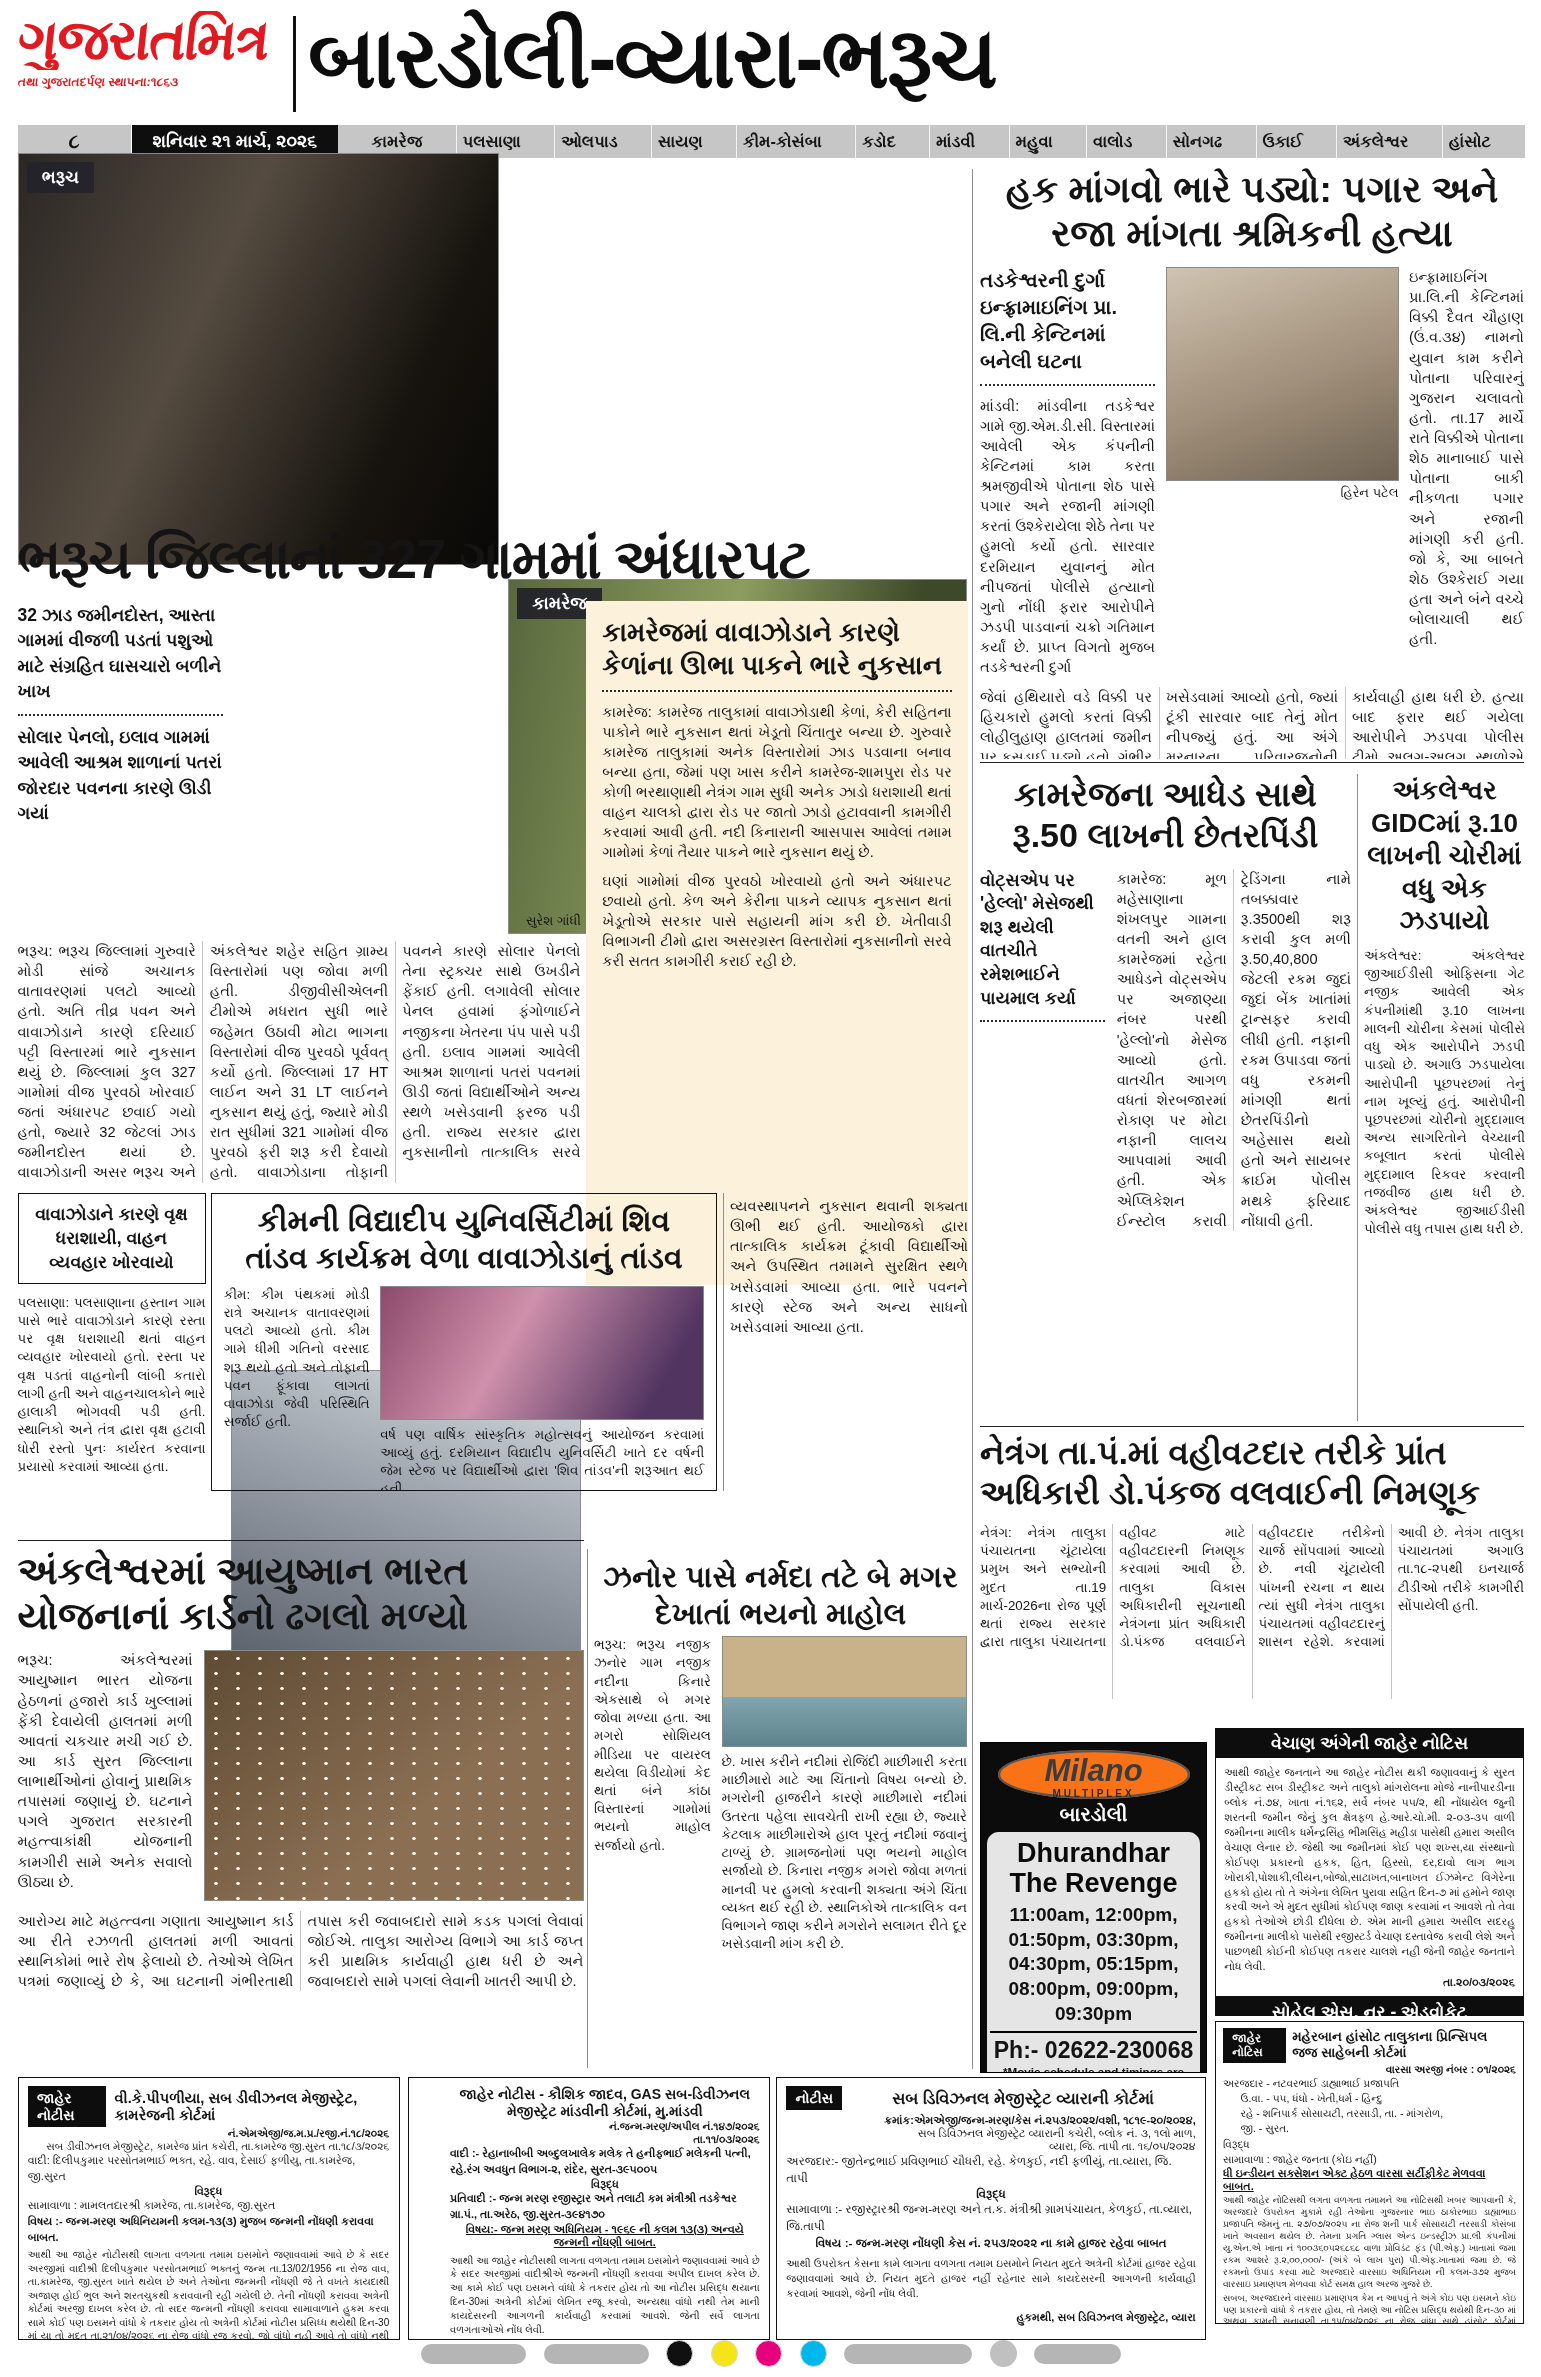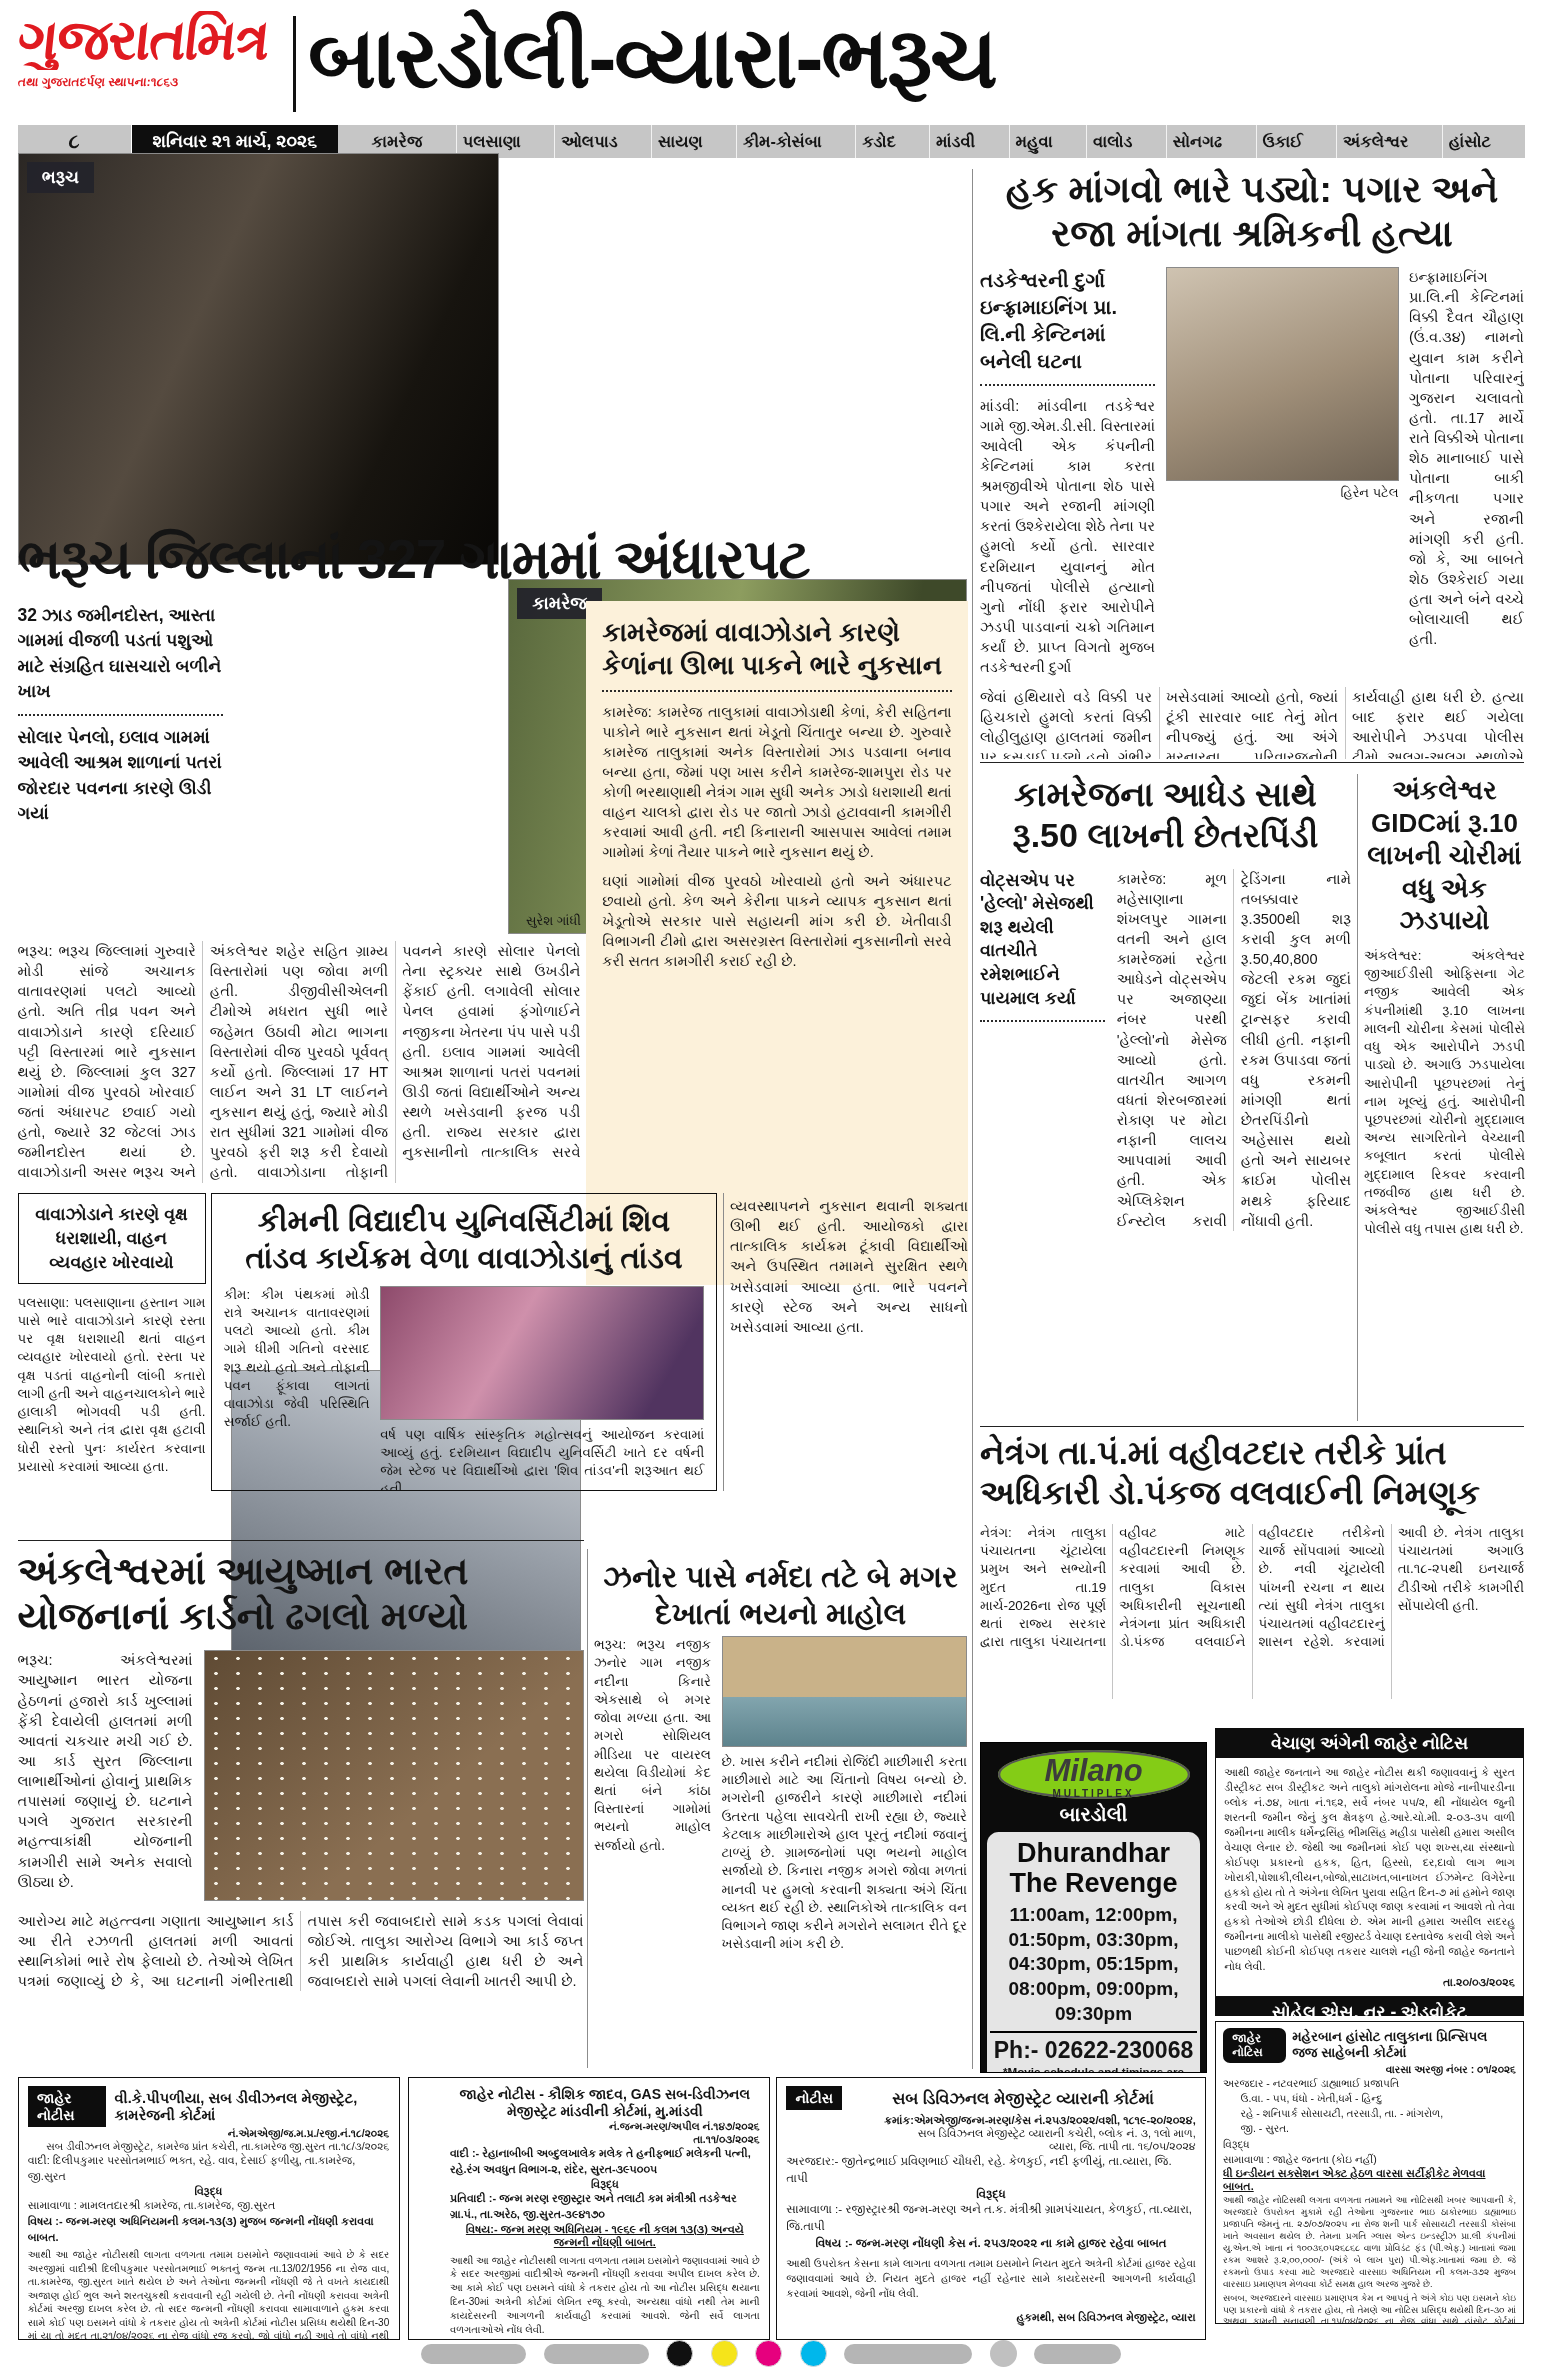--- a/index.html
+++ b/index.html
@@ -57,21 +57,21 @@
 
   .bullet { font-size:17.5px; font-weight:600; line-height:1.45; }
 
   .cream-box { background:#fcf1da; padding:15px 16.3px; }
   .frame { border:1.7px solid #111; }
 
   .highlight-box { border:1.7px solid #111; padding:9.3px 8.2px; font-size:17.5px; font-weight:800; text-align:center; line-height:1.35; }
 
   
   .ad { border:1.7px solid #000; background:#0c0c0c; overflow:hidden; display:flex; flex-direction:column; }
-  .ad-oval { width:192px; height:56px; background:#84cc16; border-radius:50%; margin:7px auto 2.3px; text-align:center; box-shadow:0 0 0 2.3px #555 inset; }
+  .ad-oval { width:192px; height:56px; background:#f97316; border-radius:50%; margin:7px auto 2.3px; text-align:center; box-shadow:0 0 0 2.3px #555 inset; }
   .ad-logo { font-size:31px; font-weight:800; font-style:italic; color:#3c3c3c; line-height:1.1; margin-top:3.5px; }
   .ad-logo-sub { font-size:10px; font-weight:800; letter-spacing:2.9px; color:#2c2c2c; }
   .ad-city { color:#fff; text-align:center; font-size:20px; font-weight:800; padding:2.3px 0 5.8px; }
   .ad-card { background:#e5e5e5; border-radius:11.7px; margin:0 5.8px; padding:7px 3.5px 4.7px; text-align:center; }
   .ad-movie { font-size:27px; font-weight:800; line-height:1.1; color:#0a0a0a; }
   .ad-time { font-size:19px; font-weight:800; line-height:1.3; color:#111; }
   .ad-ph { font-size:23px; font-weight:800; border-top:2.3px solid #000; margin-top:4.7px; padding-top:3.5px; }
   .ad-note { font-size:11.7px; font-weight:700; line-height:1.25; padding:1.2px 2.3px 3.5px; }
 
   
@@ -276,21 +276,21 @@
       <div style="text-align:right;font-weight:700;font-size:11px;margin-top:2.3px;">તા.૨૦/૦૩/૨૦૨૬</div>
     </div>
     <div class="blackbar" style="padding:4.7px 3.5px 5.8px;text-decoration:underline;">
       <div style="font-size:17.5px;">સોહેલ એસ. નૂર - એડવોકેટ</div>
 
     </div>
   </div>
 
   <div class="abs notice" style="left:1215px;top:2021px;width:309px;height:303px;padding:5.8px 7px;">
     <div style="display:flex;gap:5.8px;align-items:center;">
-      <span class="notice-tab" style="font-size:11.7px;border-radius:7px;">જાહેર નોટિસ</span>
+      <span class="notice-tab" style="font-size:11.7px;">જાહેર નોટિસ</span>
       <span class="notice-title" style="font-size:13.4px;">મહેરબાન હાંસોટ તાલુકાના પ્રિન્સિપલ જજ સાહેબની કોર્ટમાં</span>
     </div>
     <div class="notice-ref" style="font-size:10.5px;">વારસા અરજી નંબર : ૦૧/૨૦૨૬</div>
     <div class="notice-line" style="font-size:10.5px;">અરજદાર - નટવરભાઈ ડાહ્યાભાઈ પ્રજાપતિ</div>
     <div class="notice-line" style="font-size:10.5px;padding-left:17.5px;">ઉ.વા. - ૫૫, ધંધો - ખેતી,ધર્મ - હિન્દુ</div>
     <div class="notice-line" style="font-size:10.5px;padding-left:17.5px;">રહે - શનિપાર્ક સોસાયટી, તરસાડી, તા. - માંગરોળ,</div>
     <div class="notice-line" style="font-size:10.5px;padding-left:17.5px;">જી. - સુરત.</div>
     <div class="notice-line" style="font-size:10.5px;">વિરૂદ્ધ</div>
     <div class="notice-line" style="font-size:10.5px;">સામાવાળા : જાહેર જનતા (કોઇ નહીં)</div>
     <div class="subject" style="font-size:11px;">ધી ઇન્ડીયન સક્સેશન એક્ટ હેઠળ વારસા સર્ટીફીકેટ મેળવવા બાબત.</div>

